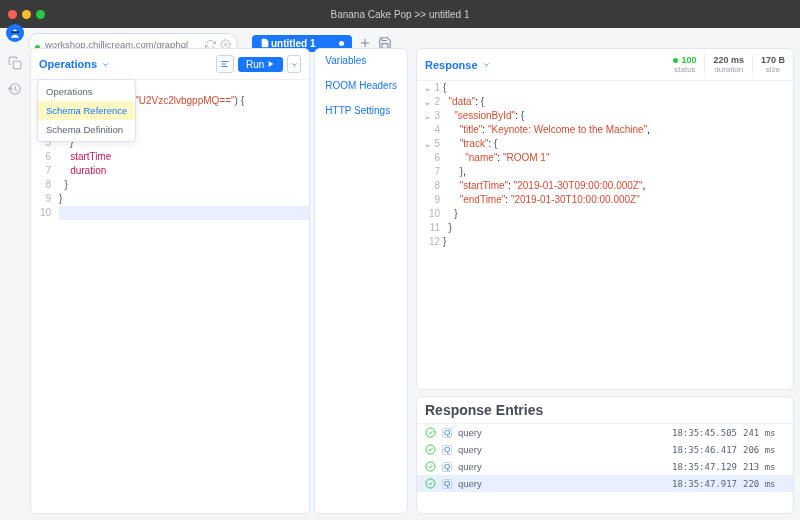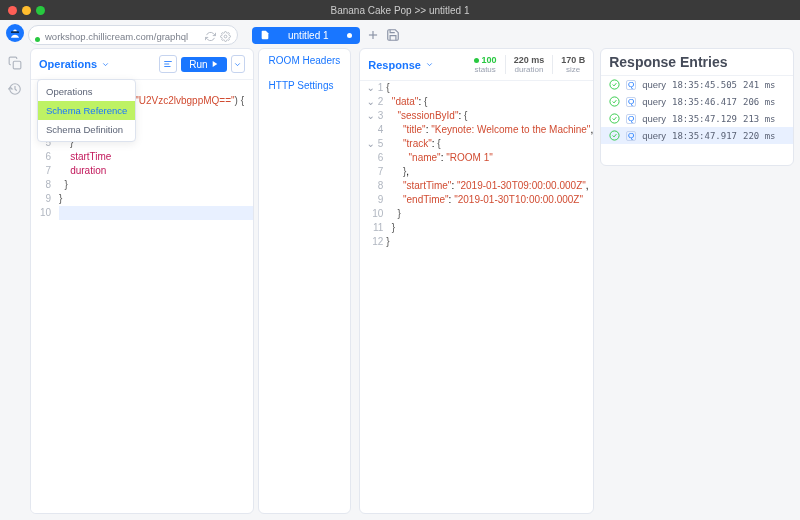--- a/index.html
+++ b/index.html
@@ -1,58 +1,58 @@
 <!DOCTYPE html>
 <html><head>
 <meta charset="utf-8">
 <style>
 * { box-sizing: border-box; margin: 0; padding: 0; font-family: -apple-system, BlinkMacSystemFont, "Segoe UI", sans-serif; }
 body { background: #f5f6f8; width: 800px; height: 520px; overflow: hidden; font-size: 11px; }
-.titlebar { background: #3a3a3a; color: #ddd; height: 20px; display: flex; align-items: center; position: relative; }
+.titlebar { background: #3a3a3a; color: #ddd; height: 28px; display: flex; align-items: center; position: relative; }
 .tl-buttons { display: flex; gap: 5px; padding-left: 8px; }
 .tl-btn { width: 9px; height: 9px; border-radius: 50%; }
 .tl-red { background: #ff5f56; } .tl-yellow { background: #ffbd2e; } .tl-green { background: #27c93f; }
 .tl-title { position: absolute; left: 0; right: 0; text-align: center; font-size: 10px; color: #ccc; }
 .topbar { display: flex; align-items: center; padding: 5px 8px 5px 28px; gap: 8px; }
 .logo { position: absolute; left: 6px; top: 24px; width: 18px; height: 18px; background: #1976ff; border-radius: 50%; display: flex; align-items: center; justify-content: center; }
 .logo svg { width: 14px; height: 14px; }
 .urlbox { flex: 0 0 210px; display: flex; align-items: flex-end; border: 1px solid #d6dce6; border-radius: 14px; padding: 2px 6px; background: #fff; height: 20px; }
 .url-dot { width: 5px; height: 5px; border-radius: 50%; background: #28c840; margin-right: 5px; }
 .url { flex: 1; font-size: 9.5px; color: #7a7f8a; }
 .url-ico { color: #b0b6c0; margin-left: 4px; width: 11px; height: 11px; }
 .tabs { display: flex; align-items: center; gap: 6px; margin-left: 6px; }
-.tab-active { background: #1976ff; color: #fff; border-radius: 4px; padding: 3px 8px; display: flex; align-items: center; gap: 18px; font-size: 10px; min-width: 100px; }
+.tab-active { background: #1976ff; color: #fff; border-radius: 4px; padding: 3px 8px; display: flex; align-items: center; gap: 1px; font-size: 10px; min-width: 100px; font-weight: bold; }
 .tab-ico { width: 10px; height: 10px; fill: #fff; }
 .tab-dot { width: 5px; height: 5px; background: #fff; border-radius: 50%; margin-left: auto; }
 .iconbtn { color: #8a93a6; width: 14px; height: 14px; cursor: pointer; }
 .sidebar { position: absolute; left: 0; top: 48px; width: 30px; display: flex; flex-direction: column; align-items: center; gap: 12px; padding-top: 8px; }
 .sidebar .ico { width: 14px; height: 14px; color: #b0b6c0; }
 .main { position: absolute; left: 30px; top: 48px; right: 6px; bottom: 6px; display: flex; gap: 8px; }
 .panel { background: #fff; border: 1px solid #e3e7ef; border-radius: 6px; display: flex; flex-direction: column; overflow: hidden; }
 .left { flex: 1; display: flex; flex-direction: row; gap: 4px; }
 .ops { flex: 1; position: relative; }
 .ops-header { display: flex; align-items: center; padding: 6px 8px; border-bottom: 1px solid #eef1f6; }
 .ops-title { color: #1976ff; font-weight: 600; font-size: 11px; display: flex; align-items: center; gap: 4px; }
 .ops-actions { margin-left: auto; display: flex; gap: 4px; align-items: center; }
 .sq-btn { width: 18px; height: 18px; border: 1px solid #c6d4ef; border-radius: 3px; display: flex; align-items: center; justify-content: center; color: #1976ff; }
 .run-btn { background: #1976ff; color: #fff; border-radius: 3px; padding: 2px 8px; font-size: 10px; display: flex; align-items: center; gap: 3px; font-weight: 500; }
 .run-chev { width: 14px; height: 18px; border: 1px solid #c6d4ef; border-radius: 3px; display: flex; align-items: center; justify-content: center; color: #1976ff; }
 .dropdown { position: absolute; left: 6px; top: 30px; background: #fff; border: 1px solid #dde3ee; border-radius: 4px; box-shadow: 0 2px 8px rgba(0,0,0,.08); min-width: 92px; z-index: 5; padding: 2px 0; }
 .dd-item { padding: 4px 8px; font-size: 9.5px; color: #5a6275; cursor: pointer; }
-.dd-sel { background: #bef264; color: #1976ff; }
+.dd-sel { background: #fef9c3; color: #1976ff; }
 .editor { flex: 1; display: flex; font-family: Menlo, monospace; font-size: 10px; line-height: 14px; position: relative; }
 .gutter { width: 26px; text-align: right; padding-right: 6px; color: #b0b6c0; background: #fff; }
 .gutter div { height: 14px; }
 .code { flex: 1; padding-left: 2px; }
 .code .ln { height: 14px; white-space: pre; }
 .hl { background: #e8f0ff; }
 .kw { color: #c2185b; } .str { color: #d14c32; } .fld { color: #c2185b; margin-top: 12px; } .pn { color: #555; } .key { color: #d14c32; }
 .bottom-tabs { padding: 6px 10px; display: flex; gap: 14px; }
 .btab { color: #1976ff; font-size: 10px; cursor: pointer; }
-.right { flex: 1; display: flex; flex-direction: row; gap: 6px; }
+.right { flex: 1; display: flex; flex-direction: column; gap: 6px; }
 .resp { flex: 1; }
 .resp-header { display: flex; align-items: center; padding: 6px 8px; border-bottom: 1px solid #eef1f6; }
 .stats { margin-left: auto; display: flex; gap: 8px; font-size: 9px; }
 .stat { text-align: center; padding-left: 8px; border-left: 1px solid #e8ebf0; }
 .stat:first-child { border-left: none; }
 .stat-v { color: #28c840; font-weight: 600; } .stat-v.g { color: #555; }
 .stat-l { color: #9aa1b0; font-size: 8px; }
 .stat-dot { width: 5px; height: 5px; background: #28c840; border-radius: 50%; display: inline-block; margin-right: 3px; vertical-align: middle; }
 .fold { width: 12px; text-align: center; color: #9aa1b0; }
 .respbody { flex: 1; display: flex; font-family: Menlo, monospace; font-size: 10px; line-height: 14px; }
@@ -194,20 +194,21 @@
             <div class="ln"><span class="pn">    }</span></div>
             <div class="ln">    <span class="fld">startTime</span></div>
             <div class="ln">    <span class="fld">duration</span></div>
             <div class="ln"><span class="pn">  }</span></div>
             <div class="ln"><span class="pn">}</span></div>
             <div class="ln hl"><span class="pn"></span></div>
           </div>
       </div>
     </div>
     <div class="panel bottom-tabs">
+      <span class="btab">Variables</span>
       <span class="btab">ROOM Headers</span>
       <span class="btab">HTTP Settings</span>
     </div>
   </div>
 
   <div class="right">
     <div class="panel resp">
       <div class="resp-header">
         <div class="ops-title">
           <span>Response</span>

